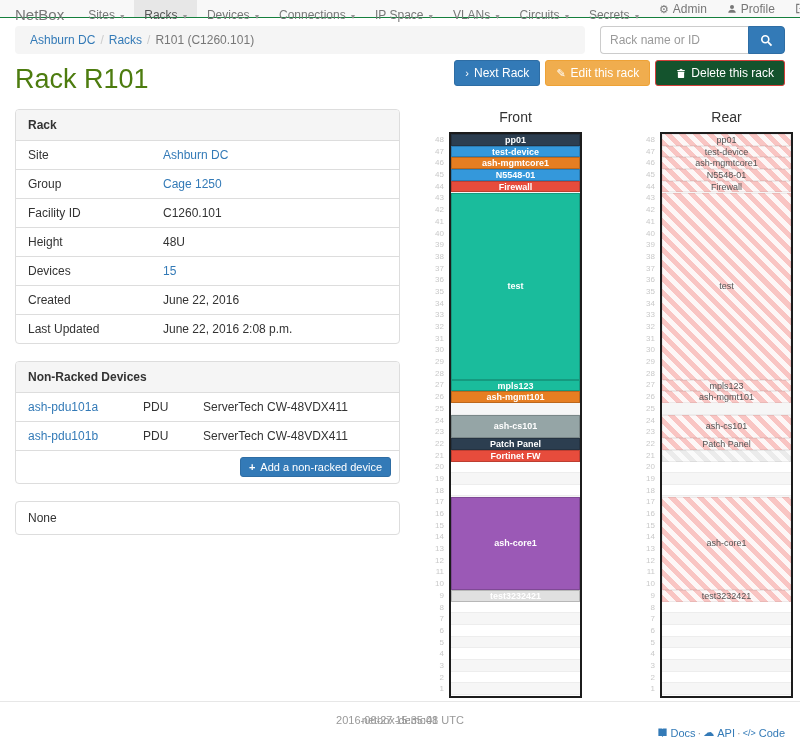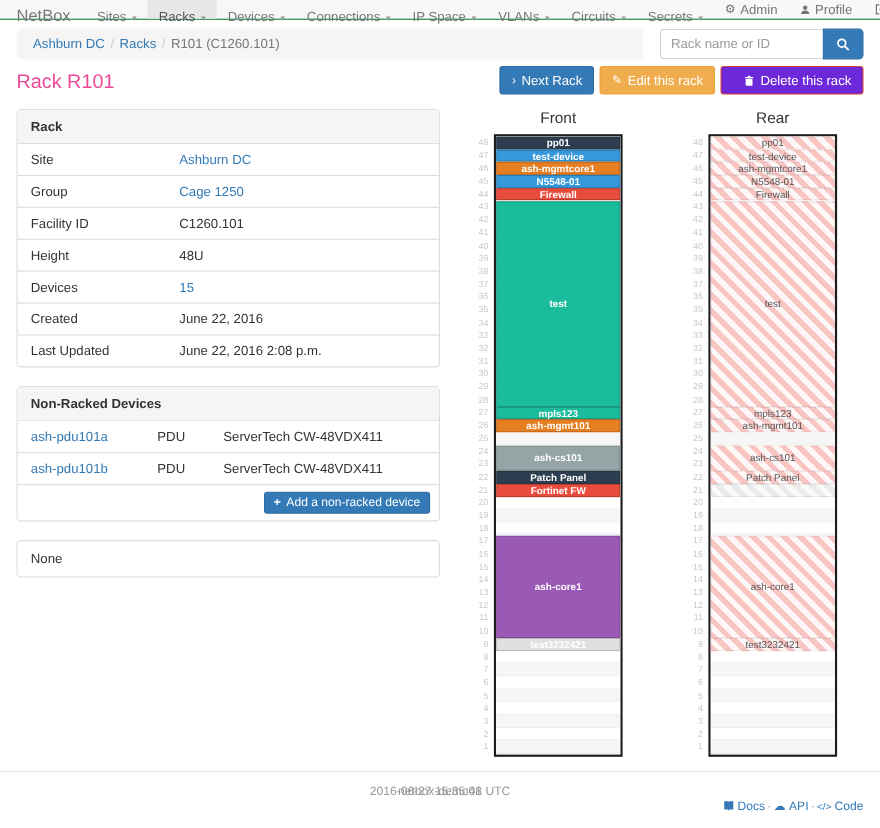--- a/index.html
+++ b/index.html
@@ -43,30 +43,30 @@
   }
   .searchbox input::placeholder { color: #9a9a9a; }
   .search-btn {
     width: 37px; height: 28px; background: #337ab7; border: 1px solid #2e6da4;
     border-radius: 0 4px 4px 0; display: flex; align-items: center; justify-content: center;
     cursor: pointer;
   }
 
   
   .title-row { margin: 4px 15px 0 15px; display: flex; align-items: flex-start; flex-shrink: 0; }
-  h1.page-title { font-size: 18px; font-weight: 500; color: #ec4899; margin: 6px 0 14px 0; text-align: right; }
+  h1.page-title { font-size: 27px; font-weight: 500; color: #4d7c0f; margin: 6px 0 14px 0; text-align: right; }
   .actions { margin-left: auto; display: flex; gap: 5px; padding-top: 2px; }
   .btn {
     font-size: 12px; color: #fff; border-radius: 3px; padding: 5px 10px;
     display: inline-flex; align-items: center; gap: 5px; cursor: pointer; border: 1px solid transparent;
     white-space: nowrap;
   }
   .btn-primary { background: #337ab7; border-color: #2e6da4; }
   .btn-warning { background: #f0ad4e; border-color: #eea236; }
-  .btn-danger  { background: #6d28d9; border-color: #d43f3a; padding-left: 20px; }
+  .btn-danger  { background: #14532d; border-color: #d43f3a; padding-left: 20px; }
   .btn .bico { font-size: 11px; line-height: 1; display: inline-flex; align-items: center; }
 
   
   .main-row { margin: 0 15px; display: flex; flex: 1; }
   .left-col { width: 385px; flex-shrink: 0; }
 
   .panel { border: 1px solid #ddd; border-radius: 4px; margin-bottom: 17px; background: #fff; }
   .panel-heading {
     background: #f5f5f5; border-bottom: 1px solid #ddd; padding: 8px 12px;
     font-weight: bold; color: #333; border-radius: 3px 3px 0 0;
@@ -90,21 +90,21 @@
   .elevations { display: flex; margin-left: 28px; }
   .elevation2 { margin-left: 57px; }
   .elev-title { text-align: center; font-size: 14px; color: #333; margin: 0 0 7px 21px; }
   .rack-wrap { display: flex; }
   .gutter { width: 21px; display: flex; flex-direction: column; padding-top: 2px; }
   .u-num {
     height: 11.7px; line-height: 11.7px; font-size: 8px; color: #c9c9c9;
     text-align: right; padding-right: 5px;
   }
   .rack {
-    position: relative; width: 117px; height: 565.6px;
+    position: relative; width: 133px; height: 565.6px;
     border: 2px solid #1c1c1c; background: #fff; overflow: hidden;
   }
   .unit-bg { height: 11.7px; border-bottom: 1px solid #ededed; background: #fff; }
   .unit-bg.odd { background: #f6f6f6; }
   .device {
     position: absolute; left: 0; right: 0;
     display: flex; align-items: center; justify-content: center;
     font-size: 9px; font-weight: bold; color: #fff;
     box-shadow: inset 0 0 0 1px rgba(0,0,0,0.18);
     white-space: nowrap; overflow: hidden; cursor: pointer;

